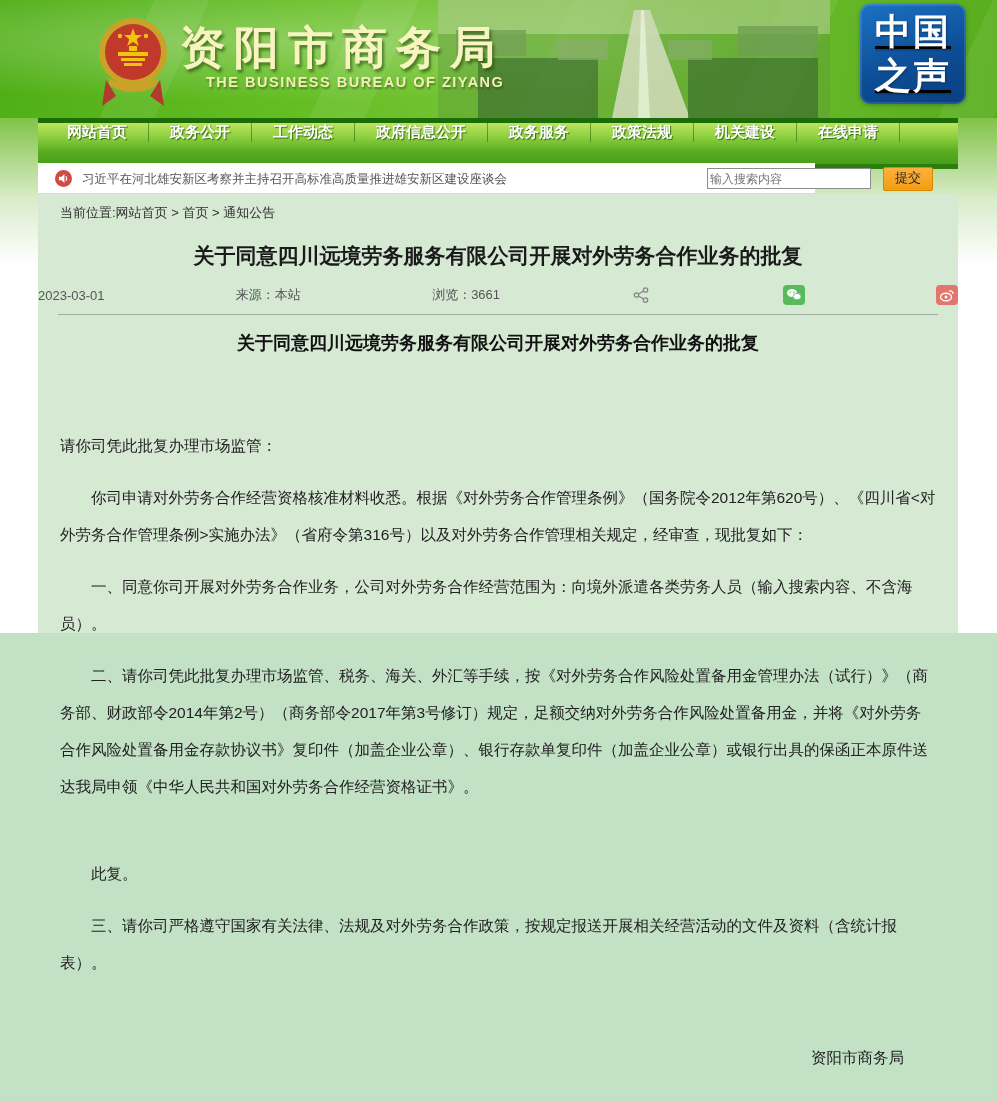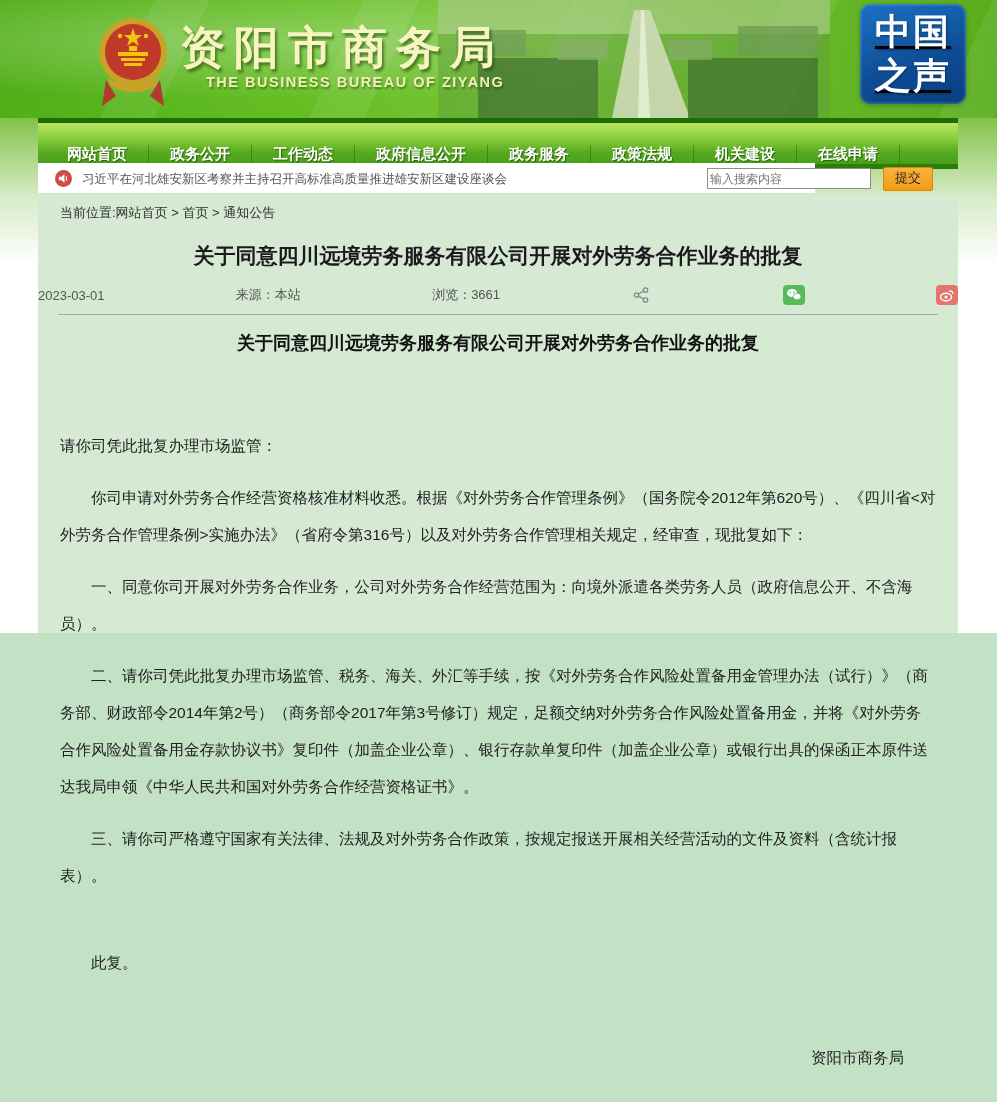--- a/index.html
+++ b/index.html
@@ -27,21 +27,21 @@
     background:linear-gradient(160deg,#1b72c4 0%,#0d4c94 60%,#0a3f80 100%);
     box-shadow:inset 0 0 0 2px rgba(255,255,255,.12), 0 1px 4px rgba(0,40,80,.35);
     display:flex;flex-direction:column;justify-content:center;align-items:center;z-index:3;text-decoration:underline;}
   .voice-badge span{color:#fff;font-weight:900;font-size:36px;line-height:44px;letter-spacing:2px;
     text-shadow:1px 1px 2px rgba(0,30,70,.5);}
 
   
   .navbar{position:absolute;left:38px;top:118px;width:920px;height:51px;z-index:2;box-sizing:border-box;
     border-top:5px solid #1c6d06;border-bottom:5px solid #2a7f0c;
     background:linear-gradient(180deg,#bce45f 0%,#8ccf3e 35%,#55aa1f 72%,#49a019 100%);
-    display:flex;align-items:flex-end;}
+    display:flex;align-items:flex-start;}
   .nav-item{display:flex;align-items:center;justify-content:center;padding:0 21px;cursor:pointer;
     color:#fff;font-weight:bold;font-size:15px;border-right:1px solid rgba(35,105,8,.55);
     text-shadow:1px 1px 1px rgba(25,75,0,.75);white-space:nowrap;}
   .nav-item:first-child{margin-left:8px;}
   .nav-filler{flex:1;}
 
   
   .ticker-row{position:absolute;left:38px;top:163px;width:777px;height:31px;background:#fff;z-index:2;
     border-bottom:1px solid #d7ded4;box-sizing:border-box;}
   .speaker-icon{position:absolute;left:17px;top:7px;width:17px;height:17px;border-radius:50%;
@@ -190,21 +190,21 @@
         </svg>
       </span>
     </div>
 
     <div class="divider"></div>
     <div class="inner-title">关于同意四川远境劳务服务有限公司开展对外劳务合作业务的批复</div>
 
     <div class="body-text">
       <p>请你司凭此批复办理市场监管：</p>
       <p class="indent">你司申请对外劳务合作经营资格核准材料收悉。根据《对外劳务合作管理条例》（国务院令2012年第620号）、《四川省&lt;对外劳务合作管理条例&gt;实施办法》（省府令第316号）以及对外劳务合作管理相关规定，经审查，现批复如下：</p>
-      <p class="indent">一、同意你司开展对外劳务合作业务，公司对外劳务合作经营范围为：向境外派遣各类劳务人员（政府信息公开、不含海员）。</p>
+      <p class="indent">一、同意你司开展对外劳务合作业务，公司对外劳务合作经营范围为：向境外派遣各类劳务人员（输入搜索内容、不含海员）。</p>
       <p class="indent">二、请你司凭此批复办理市场监管、税务、海关、外汇等手续，按《对外劳务合作风险处置备用金管理办法（试行）》（商务部、财政部令2014年第2号）（商务部令2017年第3号修订）规定，足额交纳对外劳务合作风险处置备用金，并将《对外劳务合作风险处置备用金存款协议书》复印件（加盖企业公章）、银行存款单复印件（加盖企业公章）或银行出具的保函正本原件送达我局申领《中华人民共和国对外劳务合作经营资格证书》。</p>
+      <p class="indent closing">此复。</p>
       <p class="indent">三、请你司严格遵守国家有关法律、法规及对外劳务合作政策，按规定报送开展相关经营活动的文件及资料（含统计报表）。</p>
-      <p class="indent closing">此复。</p>
       <p class="signature">资阳市商务局</p>
       <p class="sign-date">2023年3月1日</p>
     </div>
   </div>
 </div>
 
 </body></html>

